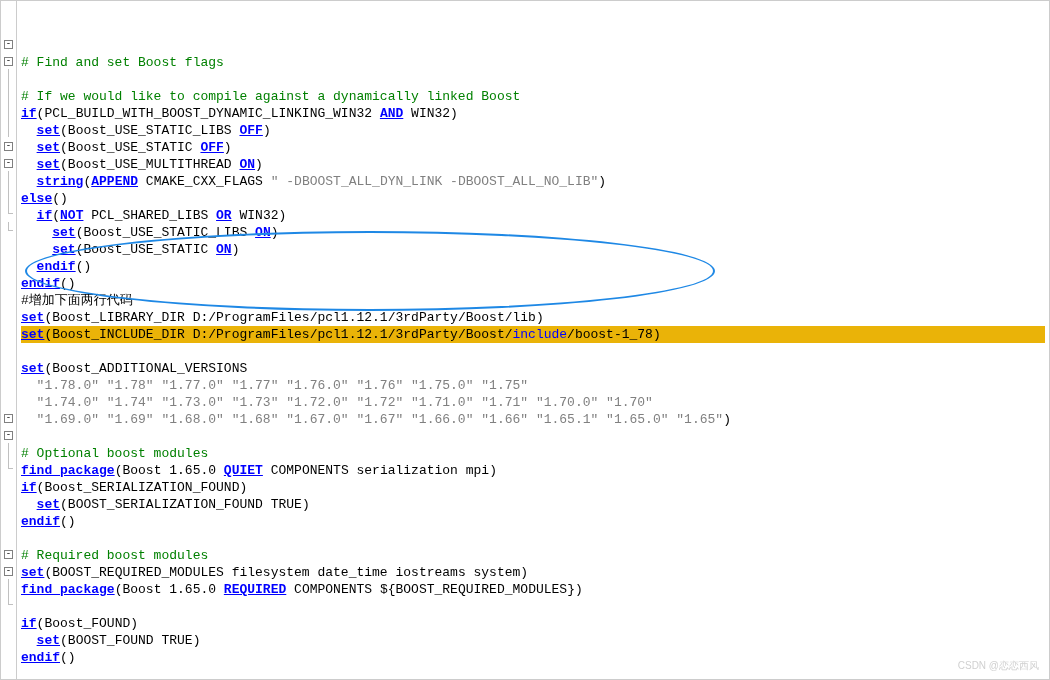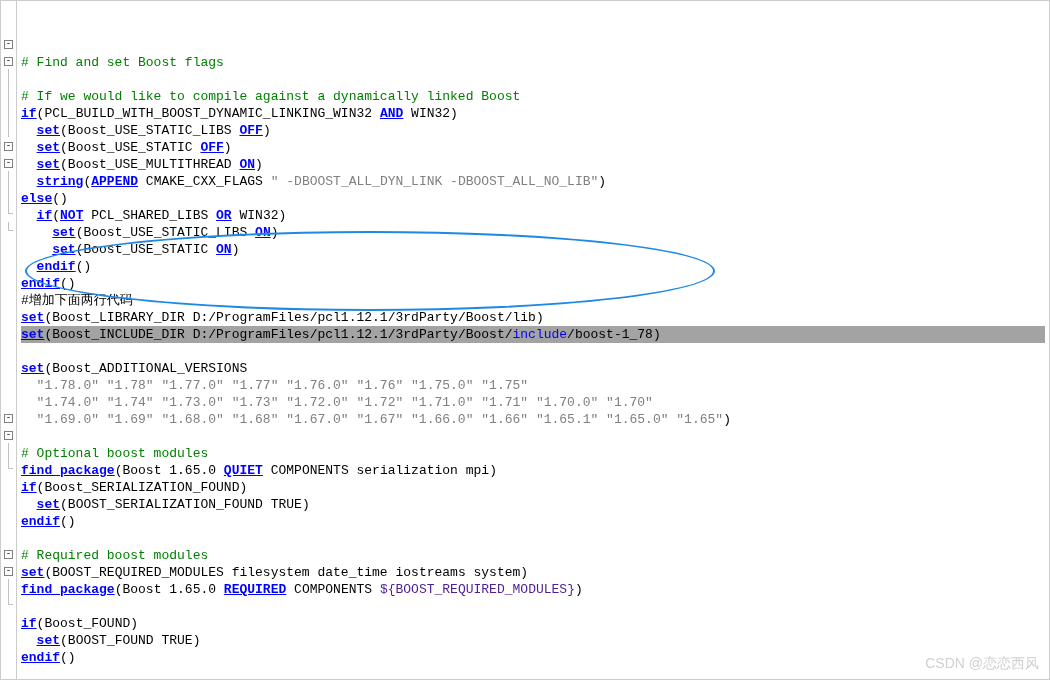--- a/index.html
+++ b/index.html
@@ -67,42 +67,42 @@
   background: #c0c0c0;
 }
 .code-content {
   flex: 1;
   padding: 2px 4px;
   white-space: pre;
   line-height: 17px;
   position: relative;
 }
 .line { height: 17px; }
-.line.highlight { background: #a3a3a3; }
+.line.highlight { background: #eab308; }
 .c-comment { color: #008000; font-family: Liberation Mono, monospace; }
 .c-keyword { color: #0000ff; font-weight: bold; text-decoration: underline; }
 .c-ident { color: #000; }
 .c-string { color: #808080; }
 .c-paren { color: #000; }
-.c-var { color: #4c1d95; }
+.c-var { color: #000000; }
 .c-chinese { color: #000000; }
 .c-link { color: #0000ff; }
 .ellipse-annotation {
   position: absolute;
   border: 2px solid #1e88e5;
   border-radius: 50%;
   pointer-events: none;
 }
 .watermark {
   position: absolute;
   bottom: 6px;
   right: 10px;
   color: #d0d0d0;
   font-family: Arial, sans-serif;
-  font-size: 14px;
+  font-size: 10px;
 }
 </style>
 </head>
 <body>
 
 <div class="code-area">
   <div class="fold-gutter" id="gutter">
       <div class="fold-mark"></div>
       <div class="fold-mark"></div>
       <div class="fold-mark"><span class="fold-box">-</span></div>

